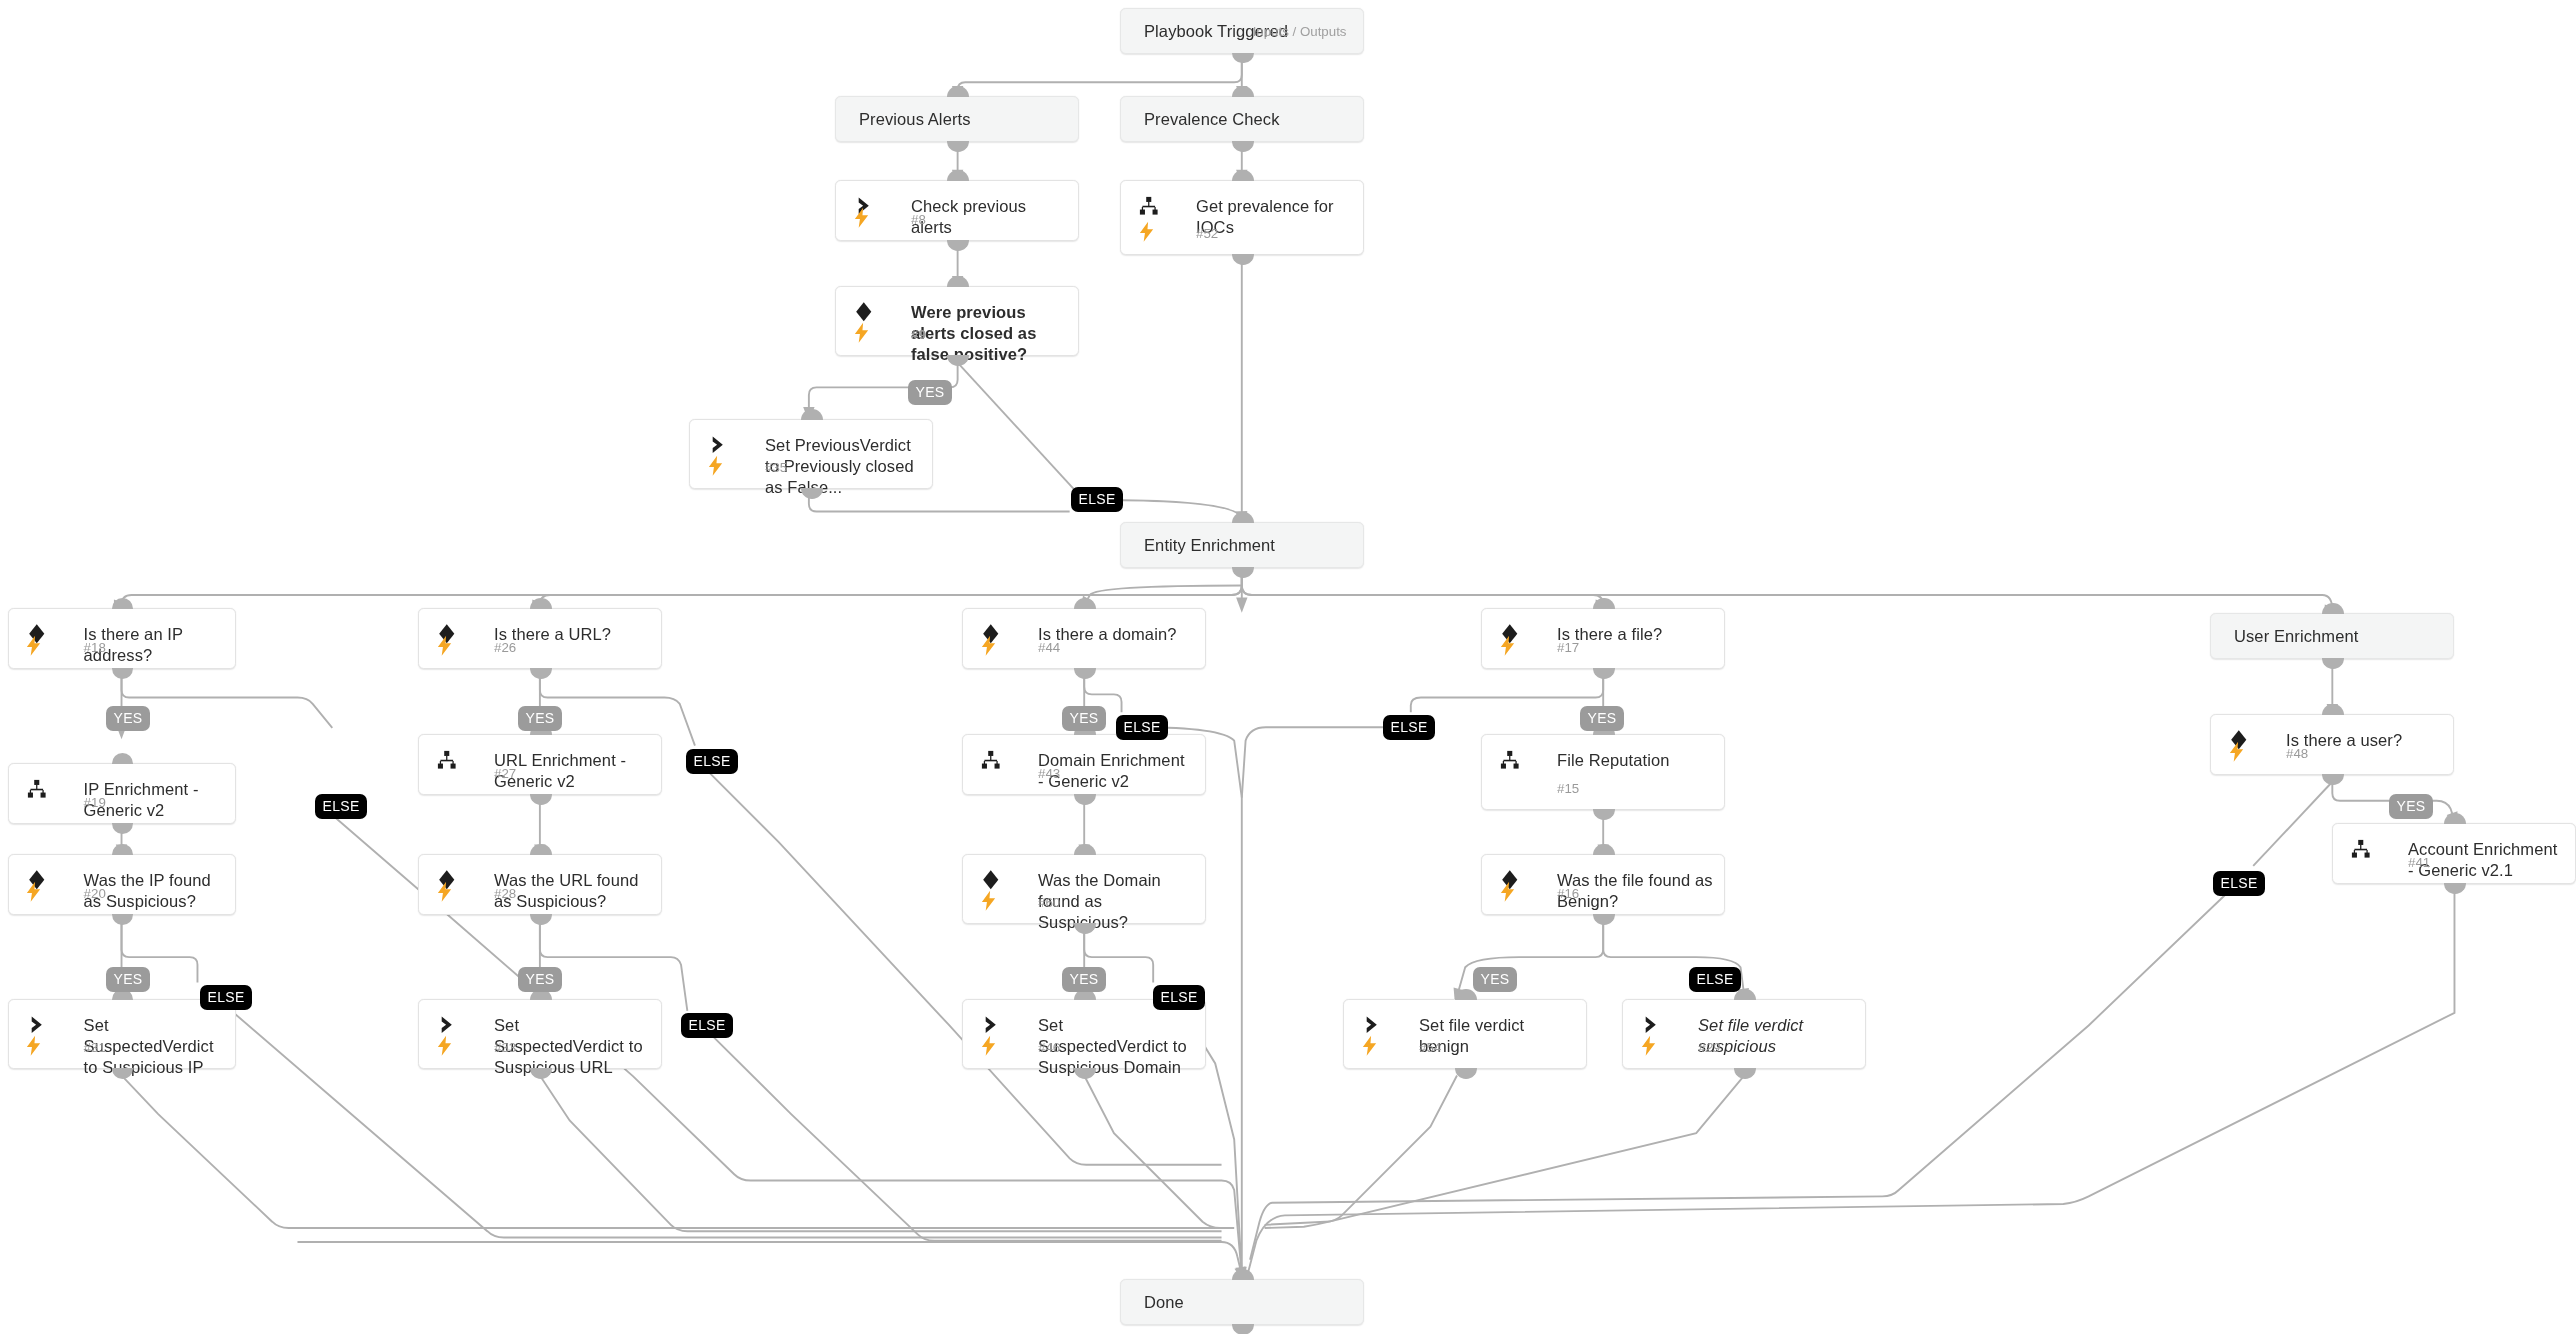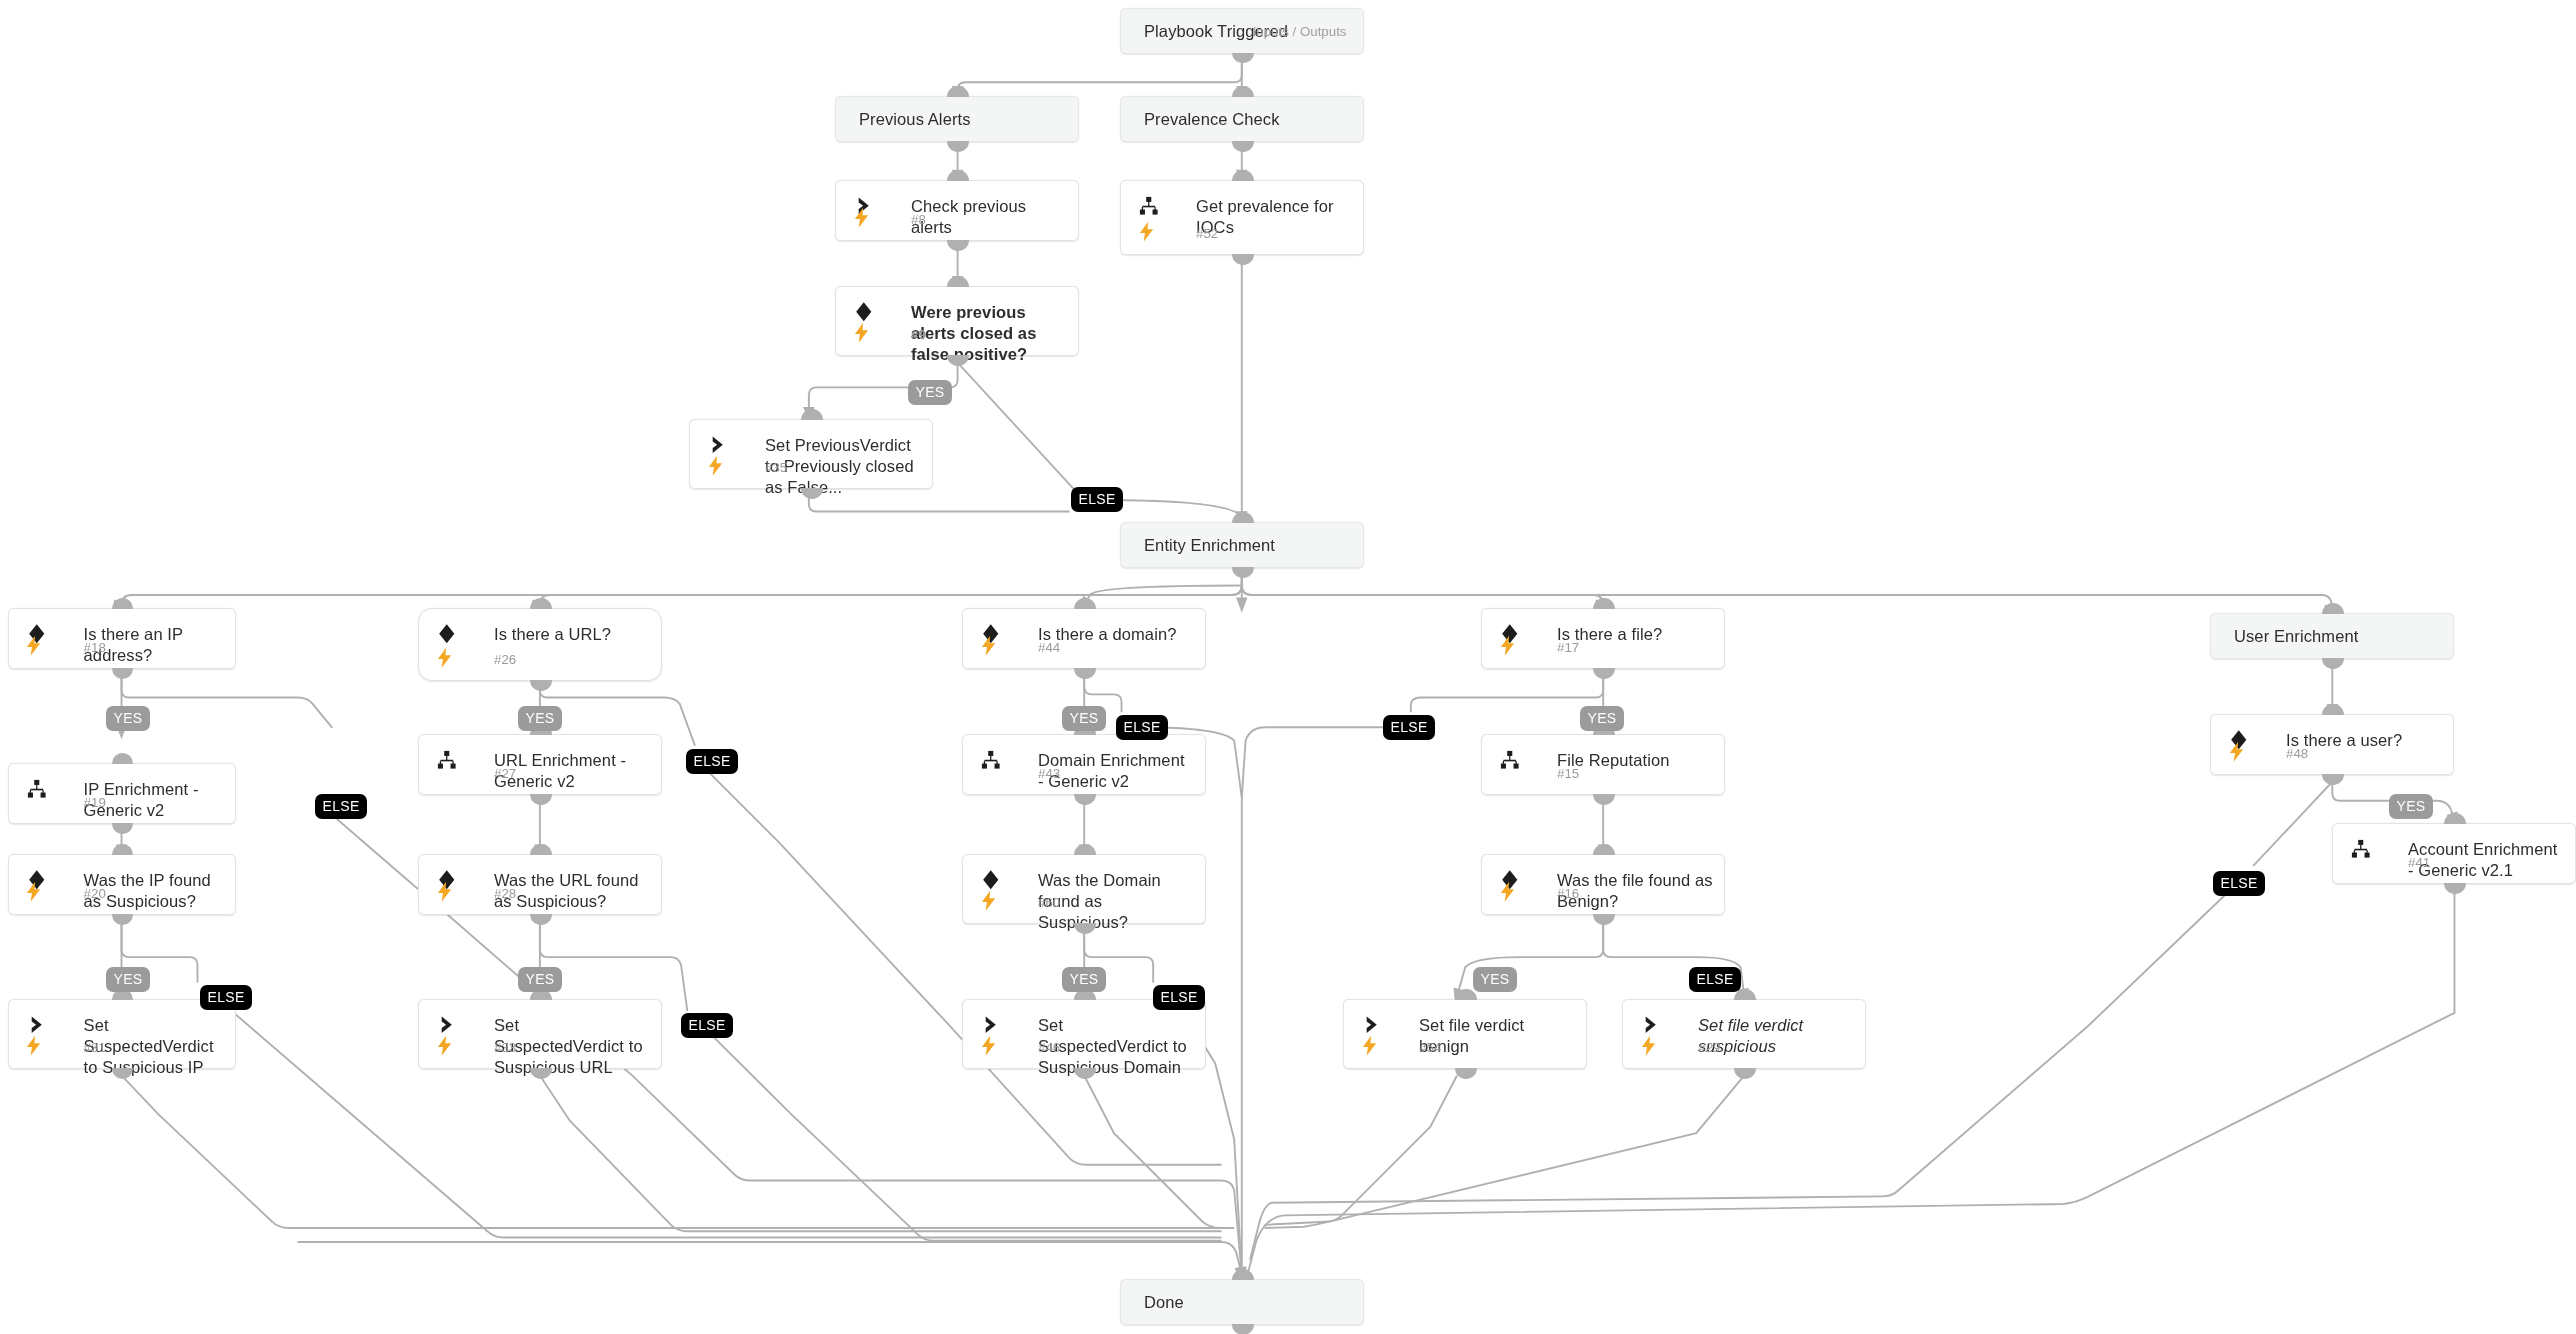--- a/index.html
+++ b/index.html
@@ -266,21 +266,21 @@
           </svg>
         </span>
         <div class="title">Set SuspectedVerdict to Suspicious IP</div>
         <div class="sub">#31</div>
         <span class="bolt"><svg width="17.7" height="21.5" viewBox="0 0 28 34">
             <path d="M16 1 L3 19 L11 19 L9 33 L24 13 L15 13 Z" fill="#f5a623"></path>
           </svg></span>
         <span class="port top" style="left:103px;top:-10.8px;"></span>
         <span class="port bot" style="left:103px;bottom:-10.8px;"></span>
       </div>
-      <div class="node task" style="left: 418px; top: 608px; width: 244px; height: 73px; border-radius: 14px;">
+      <div class="node task" style="left: 418px; top: 608px; width: 244px; height: 61px;">
         <span class="ic">
           <svg width="21.5" height="21.5" viewBox="0 0 34 34">
             <path d="M17 2 L29 17 L17 32 L5 17 Z" fill="#1d1d1d"></path>
           </svg>
         </span>
         <div class="title">Is there a URL?</div>
         <div class="sub">#26</div>
         <span class="bolt"><svg width="17.7" height="21.5" viewBox="0 0 28 34">
             <path d="M16 1 L3 19 L11 19 L9 33 L24 13 L15 13 Z" fill="#f5a623"></path>
           </svg></span>
@@ -398,21 +398,21 @@
           </svg>
         </span>
         <div class="title">Is there a file?</div>
         <div class="sub">#17</div>
         <span class="bolt"><svg width="17.7" height="21.5" viewBox="0 0 28 34">
             <path d="M16 1 L3 19 L11 19 L9 33 L24 13 L15 13 Z" fill="#f5a623"></path>
           </svg></span>
         <span class="port top" style="left:111px;top:-10.8px;"></span>
         <span class="port bot" style="left:111px;bottom:-10.8px;"></span>
       </div>
-      <div class="node task" style="left: 1481px; top: 734px; width: 244px; height: 61px; padding-left: 15px;">
+      <div class="node task" style="left: 1481px; top: 734px; width: 244px; height: 76px; padding-left: 15px;">
         <span class="ic">
           <svg width="21.5" height="21.5" viewBox="0 0 34 34">
             <rect x="13" y="3" width="8" height="8" fill="#1d1d1d"></rect>
             <rect x="16" y="11" width="2" height="7" fill="#1d1d1d"></rect>
             <rect x="7" y="17" width="20" height="2.5" fill="#1d1d1d"></rect>
             <rect x="6" y="19" width="2" height="5" fill="#1d1d1d"></rect>
             <rect x="26" y="19" width="2" height="5" fill="#1d1d1d"></rect>
             <rect x="3" y="23" width="8" height="8" fill="#1d1d1d"></rect>
             <rect x="23" y="23" width="8" height="8" fill="#1d1d1d"></rect>
           </svg>

